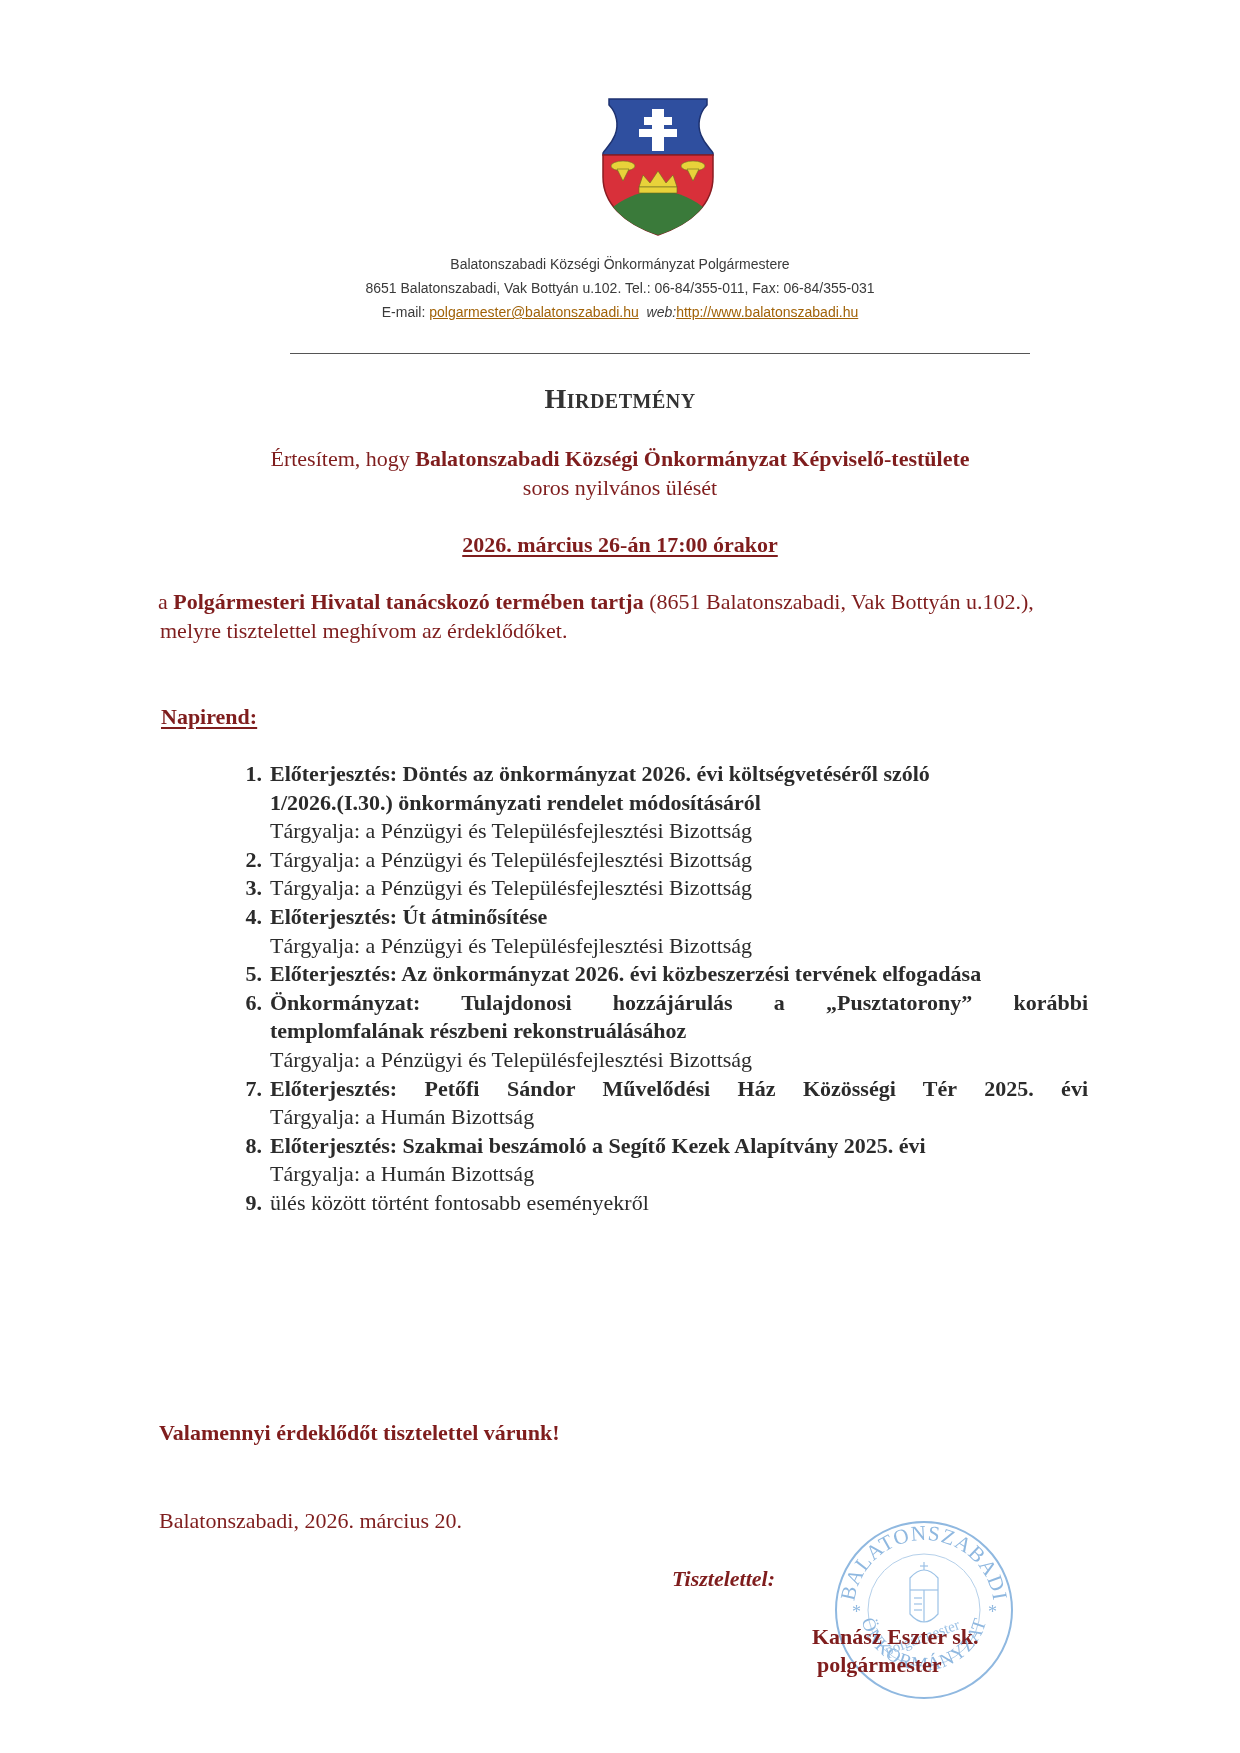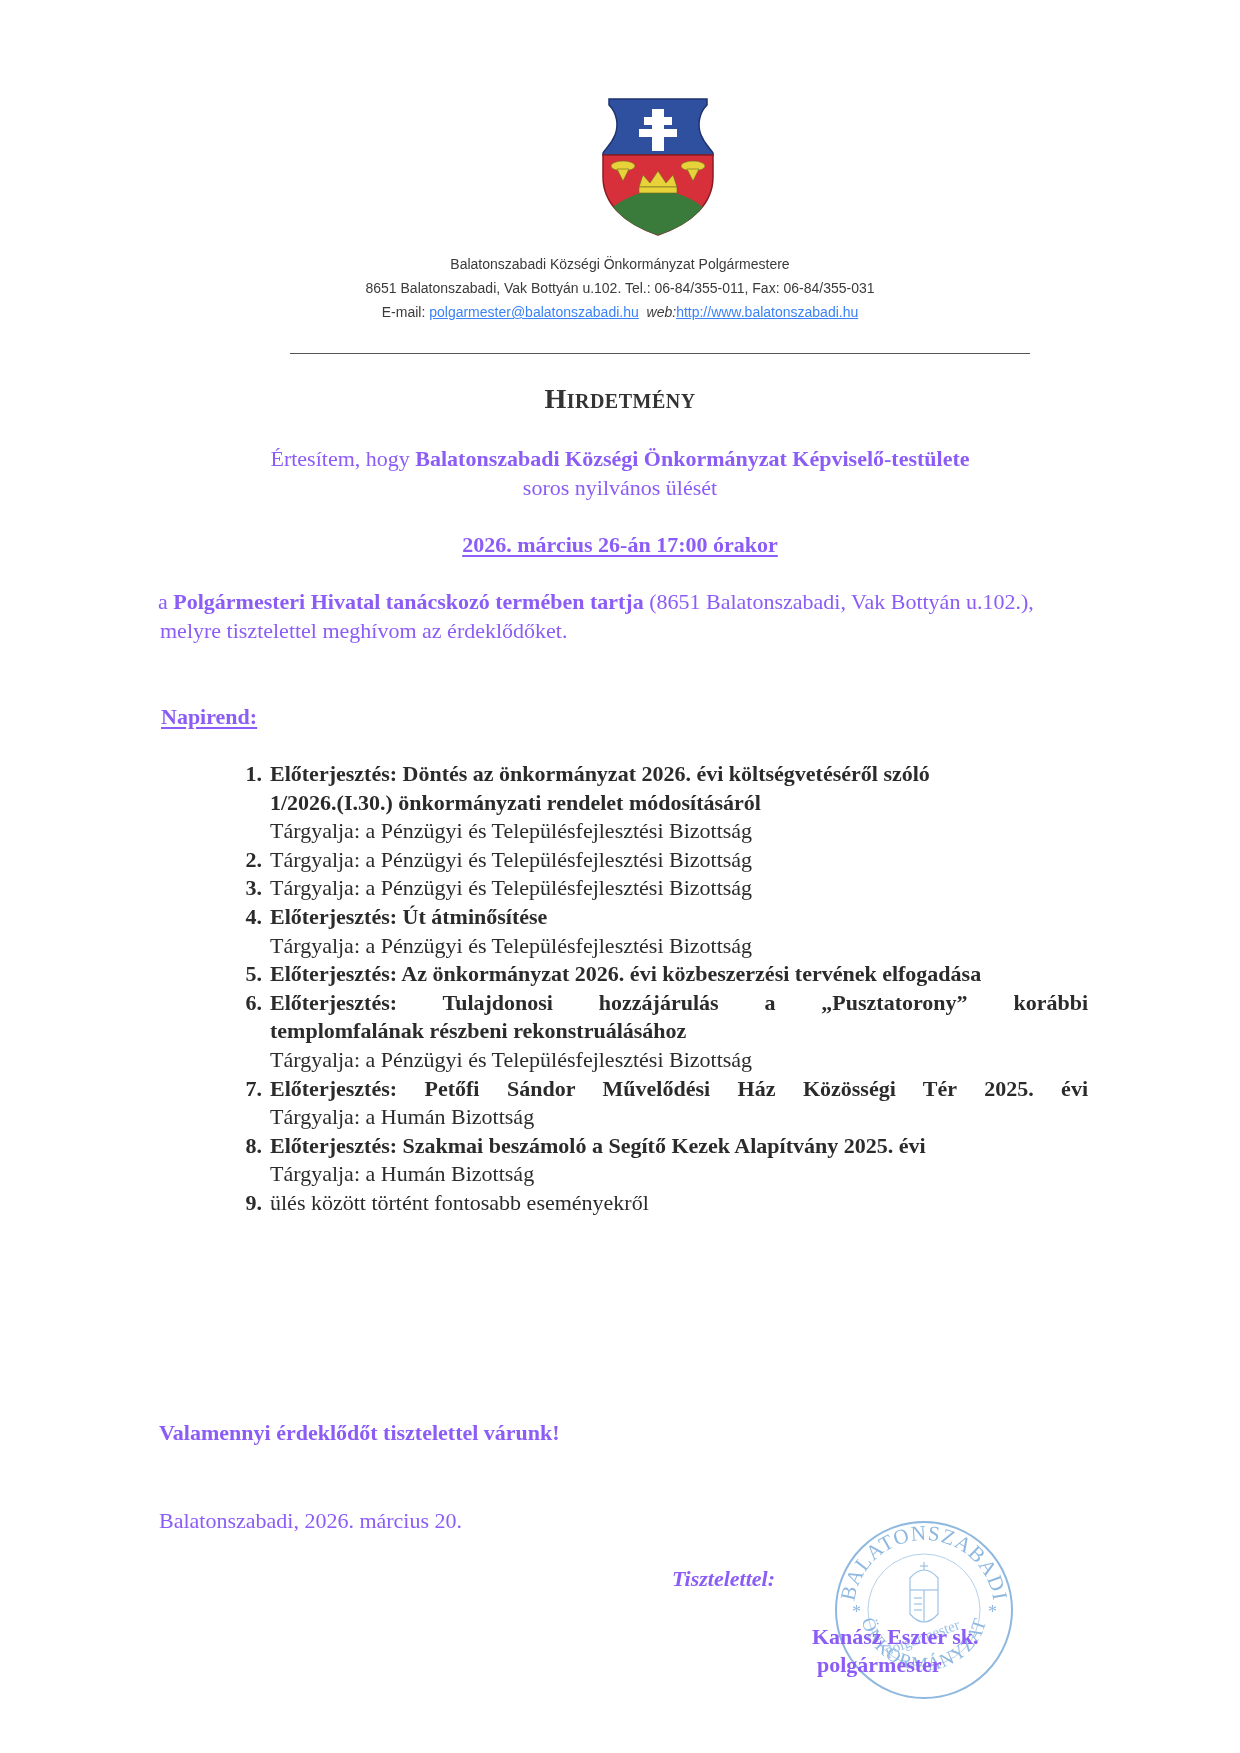--- a/index.html
+++ b/index.html
@@ -5,28 +5,28 @@
   html, body { margin:0; padding:0; background:#ffffff; }
   body { width:1240px; height:1753px; position:relative; overflow:hidden; color:#2a2a2a; }
   .serif { font-family: "Liberation Serif", "DejaVu Serif", serif; }
   .sans { font-family: "Liberation Sans", "DejaVu Sans", sans-serif; }
   .abs { position:absolute; }
   .center { left:0; width:1240px; text-align:center; }
 
   .crest { left:595px; top:95px; width:126px; height:142px; }
 
   .hdr { font-size:14px; font-weight:normal; color:#3a3a3a; white-space:nowrap; }
-  .hdr a { color:#3b82f6; text-decoration:underline; }
+  .hdr a { color:#a16207; text-decoration:underline; }
   .hdr .web { font-style:italic; }
 
   .rule { left:290px; width:740px; top:353px; height:0; border-top:1.5px solid #555; }
 
   .title { top:383px; font-size:28px; font-weight:bold; font-variant:small-caps; letter-spacing:0.5px; color:#333; }
 
-  .body-text { font-size:22px; color:#8b5cf6; white-space:nowrap; line-height:29px; }
+  .body-text { font-size:22px; color:#7f1d1d; white-space:nowrap; line-height:29px; }
   .b { font-weight:bold; }
   .u { text-decoration:underline; text-underline-offset:3px; }
 
   .agenda { left:228px; top:760px; width:860px; font-size:22px; line-height:28.6px; color:#2b2b2b; }
   .agenda .item { position:relative; padding-left:42px; }
   .agenda .num { position:absolute; left:0; top:0; font-weight:bold; width:34px; text-align:right; }
   .agenda .title-line { font-weight:bold; }
   .agenda .j-single { text-align:justify; text-align-last:justify; }
 
   .stamp { left:832px; top:1518px; width:184px; height:184px; }
@@ -96,21 +96,21 @@
     <span class="num">4.</span>
     <div class="title-line">Előterjesztés: Út átminősítése</div>
     <div>Tárgyalja: a Pénzügyi és Településfejlesztési Bizottság</div>
   </div>
   <div class="item">
     <span class="num">5.</span>
     <div class="title-line">Előterjesztés: Az önkormányzat 2026. évi közbeszerzési tervének elfogadása</div>
   </div>
   <div class="item">
     <span class="num">6.</span>
-    <div class="title-line j-single">Előterjesztés: Tulajdonosi hozzájárulás a „Pusztatorony” korábbi</div>
+    <div class="title-line j-single">Önkormányzat: Tulajdonosi hozzájárulás a „Pusztatorony” korábbi</div>
     <div class="title-line">templomfalának részbeni rekonstruálásához</div>
     <div>Tárgyalja: a Pénzügyi és Településfejlesztési Bizottság</div>
   </div>
   <div class="item">
     <span class="num">7.</span>
     <div class="title-line j-single">Előterjesztés: Petőfi Sándor Művelődési Ház Közösségi Tér 2025. évi</div>
     <div>Tárgyalja: a Humán Bizottság</div>
   </div>
   <div class="item">
     <span class="num">8.</span>

